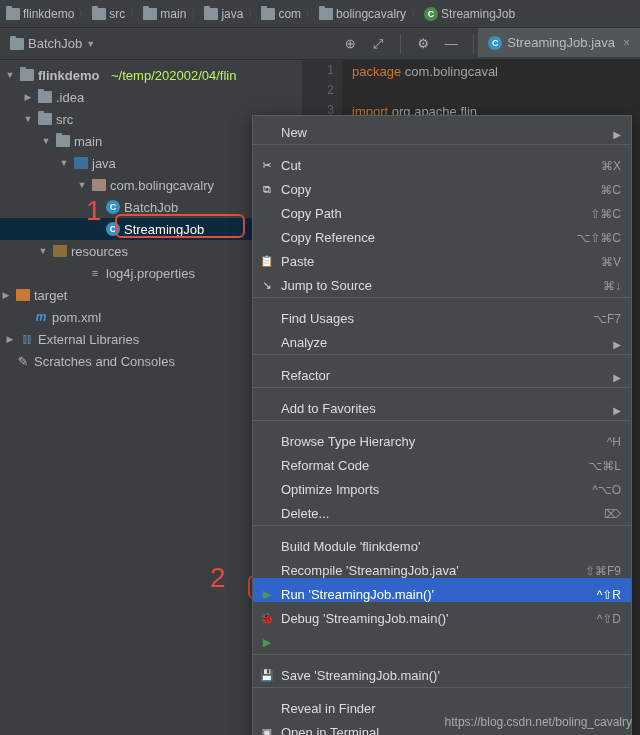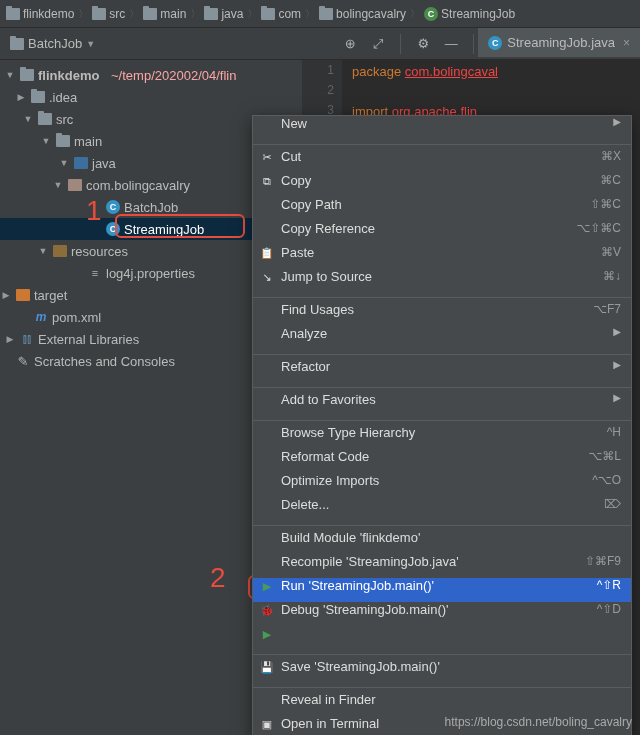--- a/index.html
+++ b/index.html
@@ -19,35 +19,35 @@
 .tb-sep { width:1px; height:20px; background:#555; margin:0 4px; }
 .editor-tab { display:flex; align-items:center; gap:5px; padding:0 10px; height:100%; background:#515658; border-bottom:2px solid #3c3f41; }
 .tab-close { color:#999; font-size:12px; margin-left:3px; }
 .main { display:flex; height:calc(100% - 60px); }
 .tree { width:302px; background:#3c3f41; overflow:hidden; padding-top:4px; }
 .editor { flex:1; background:#2b2b2b; position:relative; }
 .gutter { position:absolute; left:0; top:0; width:40px; height:100%; background:#313335; color:#606366; font-size:12px; text-align:right; padding-right:8px; }
 .gutter div { height:20px; line-height:20px; }
 .code { padding-left:50px; padding-top:2px; font-family:Menlo,monospace; font-size:13px; line-height:20px; white-space:nowrap; }
 .kw { color:#cc7832;text-align:right; }
-.pkg { color:#ef4444;text-decoration:underline; }
+.pkg { color:#a3a3a3; }
 .node { display:flex; align-items:center; height:22px; gap:4px; white-space:nowrap; cursor:pointer; }
 .ar { width:12px; font-size:9px; color:#999; text-align:center; }
 .ar.right::before { content:'▶'; }
 .ar.down::before { content:'▼'; }
 .node .lbl { color:#bbb; }
-.node .path { color:#fca5a5; }
+.node .path { color:#bef264; }
 .node.sel { background:#0d293e; }
 .node.sel .lbl { color:#fff; }
 .hl-box { position:absolute; border:2px solid #e74c3c; border-radius:6px; pointer-events:none; }
 .hl1 { left:115px; top:214px; width:130px; height:24px; }
 .hl2 { left:248px; top:575px; width:378px; height:24px; }
 .ann { position:absolute; color:#e74c3c; font-size:28px; font-weight:500; }
 .ctx-menu { position:absolute; left:252px; top:115px; width:380px; background:#46494b; border:1px solid #5a5d5f; box-shadow:0 4px 16px rgba(0,0,0,.5); z-index:10; }
-.ctx-item { display:flex; align-items:flex-start; height:24px; padding:0 10px 0 28px; color:#ddd; position:relative; }
+.ctx-item { display:flex; align-items:flex-end; height:24px; padding:12px 10px 0 28px; color:#ddd; position:relative; }
 .ctx-item.sel { background:#2f65ca; color:#fff; }
 .ctx-item .sub-ar { margin-left:auto; font-size:10px; color:#aaa; }
 .ctx-item .sc { margin-left:auto; color:#999; font-size:12px; }
 .ctx-item.sel .sc { color:#fff; }
 .ctx-sep { height:1px; background:#5a5d5f; margin:4px 0; }
 .ctx-ic { position:absolute; left:6px; width:16px; height:16px; display:flex; align-items:center; justify-content:center; font-size:11px; }
 .play-ic { color:#499c54; }
 .bug-ic { color:#499c54; }
 .watermark { position:absolute; right:8px; bottom:6px; color:#aaa; font-size:12px; z-index:20; }
 .pkg-ic { width:14px; height:12px; background:#a1887f; border-radius:1px; }
@@ -116,41 +116,41 @@
   <div class="editor-tab">
     <span class="class-ic blue">C</span>
     <span>StreamingJob.java</span>
     <span class="tab-close">×</span>
   </div>
 </div>
 
 <div class="main">
   <div class="tree">
     <div class="node" style="padding-left:4px"><span class="ar down"></span><span class="folder-ic"></span><b class="lbl">flinkdemo</b>&nbsp;<span class="path">~/temp/202002/04/flin</span></div>
-    <div class="node" style="padding-left:15px">
+    <div class="node" style="padding-left:22px">
         <span class="ar right"></span>
         <span class="folder-ic"></span>
         <span class="lbl">.idea</span>
       </div>
     <div class="node" style="padding-left:22px">
         <span class="ar down"></span>
         <span class="folder-ic"></span>
         <span class="lbl">src</span>
       </div>
     <div class="node" style="padding-left:40px">
         <span class="ar down"></span>
         <span class="folder-ic"></span>
         <span class="lbl">main</span>
       </div>
     <div class="node" style="padding-left:58px">
         <span class="ar down"></span>
         <span class="src-ic"></span>
         <span class="lbl">java</span>
       </div>
-    <div class="node" style="padding-left:52px">
+    <div class="node" style="padding-left:76px">
         <span class="ar down"></span>
         <span class="pkg-ic"></span>
         <span class="lbl">com.bolingcavalry</span>
       </div>
     <div class="node" style="padding-left:106px">
         <span class="class-ic blue">C</span>
         <span class="lbl">BatchJob</span>
       </div>
     <div class="node sel" style="padding-left:106px">
         <span class="class-ic blue">C</span>

